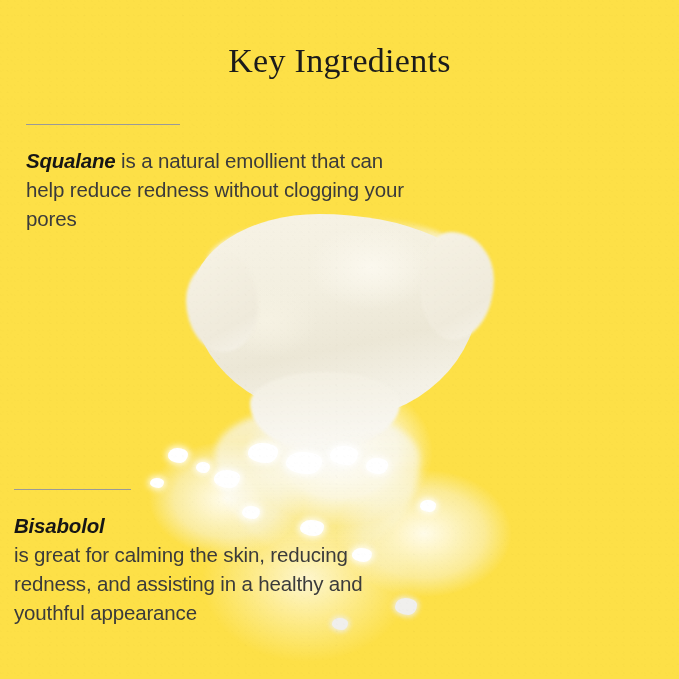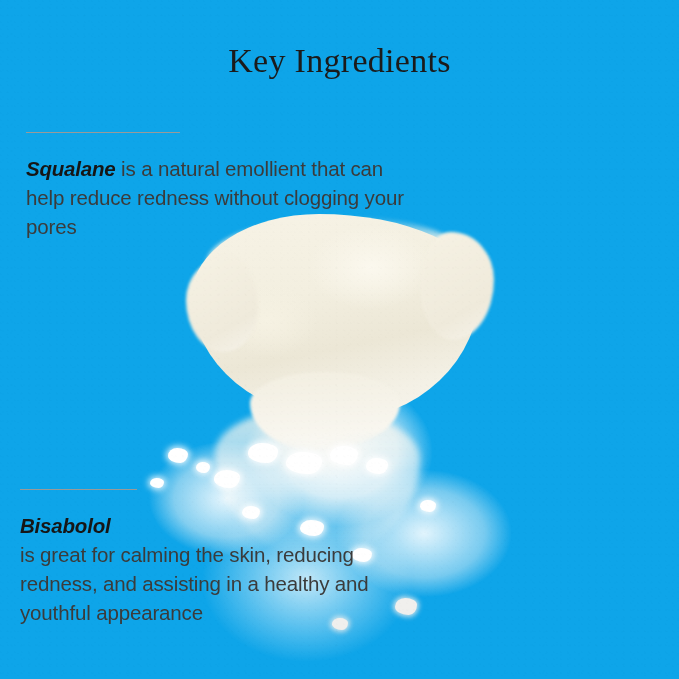--- a/index.html
+++ b/index.html
@@ -10,21 +10,21 @@
     width: 679px;
     height: 679px;
     overflow: hidden;
     font-family: "Liberation Sans", sans-serif;
   }
 
   #page {
     position: relative;
     width: 679px;
     height: 679px;
-    background: #0ea5e9;
+    background: #fde047;
     overflow: hidden;
   }
 
   
   .bg-layer {
     position: absolute;
     inset: 0;
     pointer-events: none;
   }
 
@@ -152,27 +152,27 @@
     letter-spacing: -0.15px;
   }
   .para .term {
     font-style: italic;
     font-weight: 700;
     color: #161616;
     letter-spacing: -0.2px;
   }
 
   
-  #sec-squalane { left: 26px; top: 132px; width: 400px; }
+  #sec-squalane { left: 26px; top: 124px; width: 400px; }
   #sec-squalane .rule { width: 154px; }
 
   #sec-rosemary { left: 232px; top: 318px; width: 420px; }
   #sec-rosemary .rule { width: 158px; }
 
-  #sec-bisabolol { left: 20px; top: 489px; width: 400px; }
+  #sec-bisabolol { left: 14px; top: 489px; width: 400px; }
   #sec-bisabolol .rule { width: 117px; }
   #sec-bisabolol .term { display: block; }
 </style>
 </head>
 <body>
 
 <div id="page">
 
   <div class="bg-layer">
     <div class="powder-field"></div>

